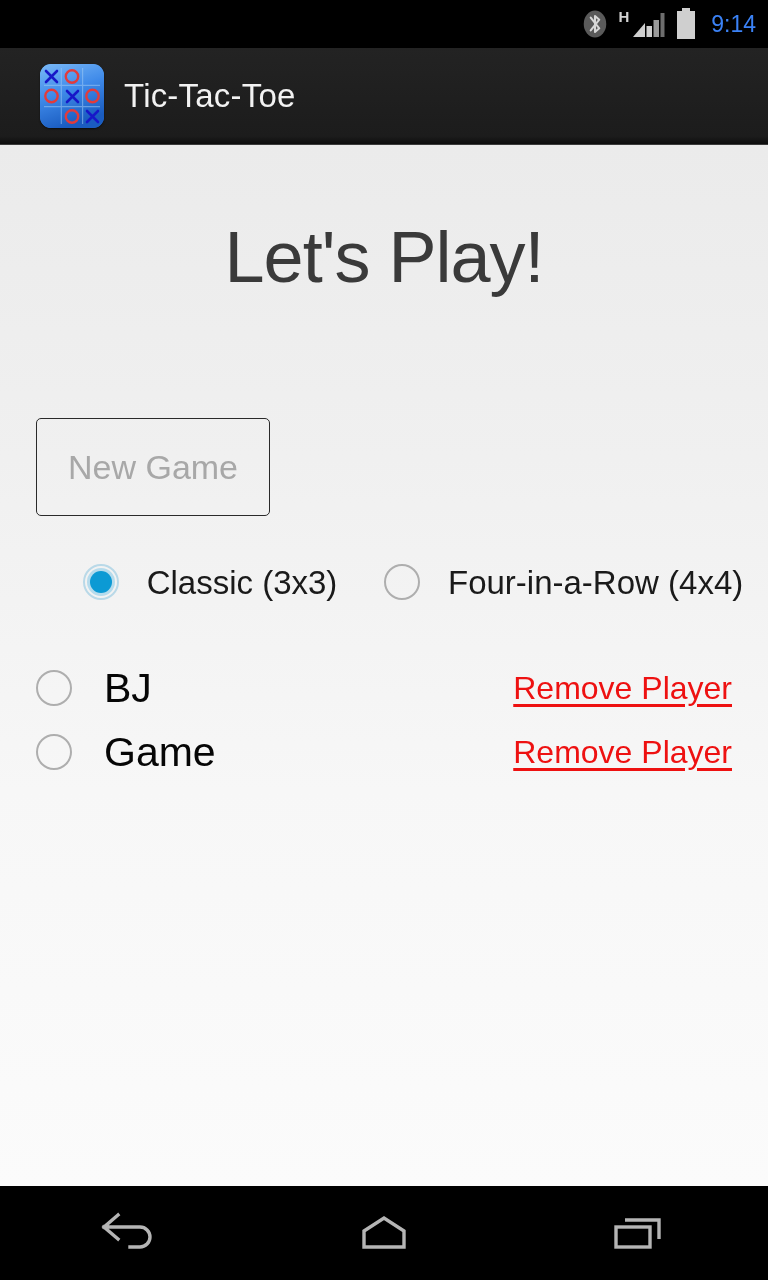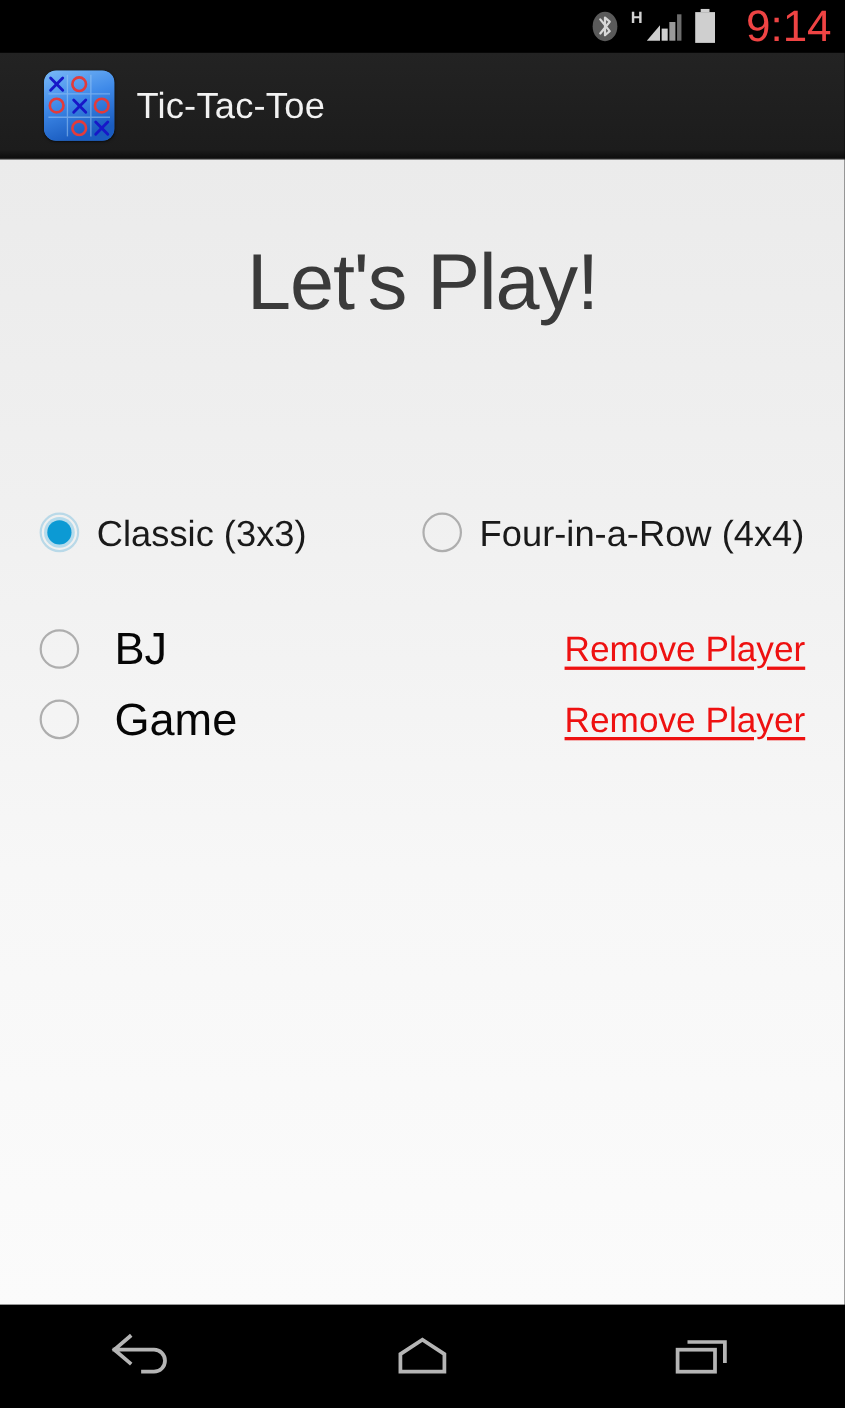--- a/index.html
+++ b/index.html
@@ -49,24 +49,24 @@
     color: #d2d2d2;
     font-size: 15px;
     line-height: 12px;
     font-weight: bold;
     align-self: flex-start;
     margin-top: 2px;
   }
   .signal-icon { width: 34px; height: 30px; display: block; }
   .battery-icon { width: 22px; height: 32px; display: block; }
   .clock {
-    color: #ef4444;
-    font-size: 40px;
+    color: #3b82f6;
+    font-size: 23px;
     letter-spacing: 0px;
-    margin-left: 16px;
+    margin-left: 4px;
     line-height: 34px;
   }
 
   
   .action-bar {
     height: 97px;
     flex: 0 0 97px;
     background: linear-gradient(to bottom, #232323 0%, #1c1c1c 92%, #0d0d0d 100%);
     display: flex;
     align-items: center;
@@ -164,21 +164,22 @@
     margin-top: 34px;
   }
   .mode-row {
     display: flex;
     align-items: center;
     height: 64px;
   }
   .mode-opt {
     display: flex;
     align-items: center;
-    gap: 16px;
+    gap: 28px;
+    justify-content: center;
   }
   .mode-opt.first { width: 348px; flex: 0 0 348px; }
 
   .radio {
     width: 36px;
     height: 36px;
     border-radius: 50%;
     border: 2px solid #aeaeae;
     background: transparent;
     flex: 0 0 36px;
@@ -328,20 +329,21 @@
       </svg>
     </div>
     <div class="app-title">Tic-Tac-Toe</div>
   </div>
 
   <div class="content">
 
     <h1 class="page-title">Let's Play!</h1>
 
     <div class="entry-row">
+      <button class="new-game-btn">New Game</button>
     </div>
 
     <div class="mode-group">
       <div class="mode-row">
         <div class="mode-opt first">
           <span class="radio checked"></span>
           <span class="mode-label">Classic (3x3)</span>
         </div>
         <div class="mode-opt">
           <span class="radio"></span>

